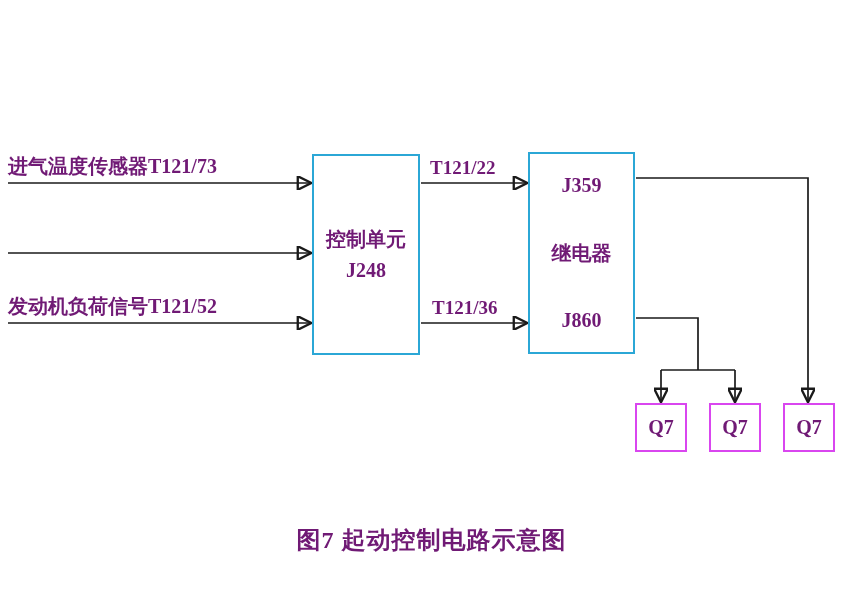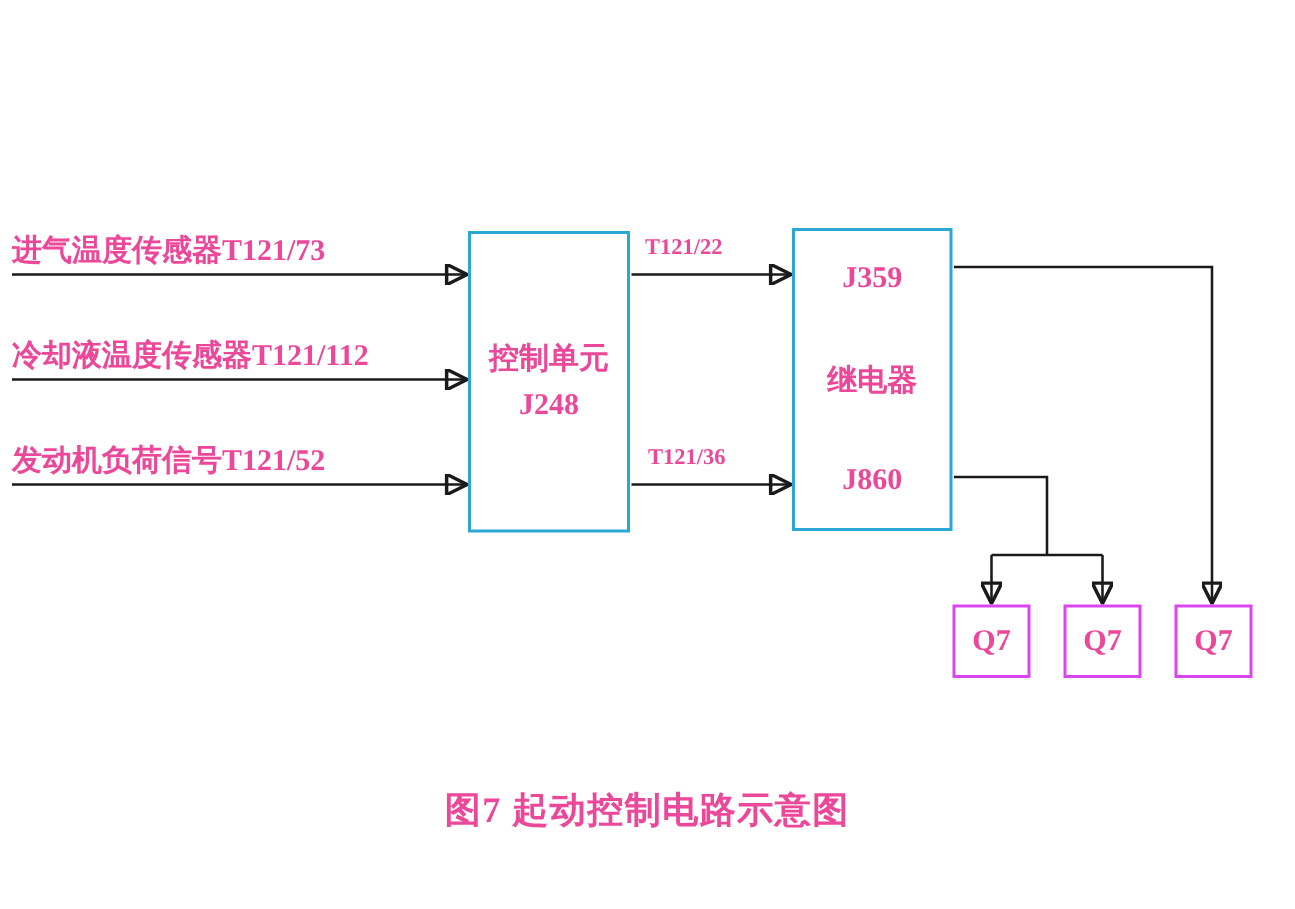--- a/index.html
+++ b/index.html
@@ -2,21 +2,21 @@
 <html><head>
 <meta charset="utf-8">
 <style>
   html, body { margin: 0; padding: 0; background: #ffffff; }
   .stage {
     position: relative;
     width: 863px;
     height: 584px;
     background: #ffffff;
     font-family: "Liberation Serif", "DejaVu Serif", serif;
-    color: #ec4899;
+    color: #701a75;
     overflow: hidden;
   }
   .wire-layer {
     position: absolute;
     left: 0; top: 0;
     width: 863px; height: 606px;
   }
   .wire-layer path {
     fill: none;
     stroke: #1a1a1a;
@@ -24,21 +24,21 @@
   }
   .in-label {
     position: absolute;
     left: 8px;
     font-size: 20px;
     font-weight: bold;
     white-space: nowrap;
   }
   .wire-label {
     position: absolute;
-    font-size: 15px;
+    font-size: 19px;
     font-weight: bold;
     white-space: nowrap;
   }
   .box {
     position: absolute;
     box-sizing: border-box;
     display: flex;
     flex-direction: column;
     align-items: center;
     text-align: center;
@@ -100,21 +100,20 @@
 
     <path d="M636 178 H808 V401" marker-end="url(#arrow)"></path>
 
     <path d="M636 318 H698 V370"></path>
     <path d="M661 370 H735"></path>
     <path d="M661 370 V401" marker-end="url(#arrow)"></path>
     <path d="M735 370 V401" marker-end="url(#arrow)"></path>
   </svg>
 
   <div class="in-label" style="top:153px">进气温度传感器T121/73</div>
-  <div class="in-label" style="top:223px">冷却液温度传感器T121/112</div>
   <div class="in-label" style="top:293px">发动机负荷信号T121/52</div>
 
   <div class="box unit-box">
     <div>控制单元</div>
     <div>J248</div>
   </div>
 
   <div class="wire-label" style="left:430px; top:157px">T121/22</div>
   <div class="wire-label" style="left:432px; top:297px">T121/36</div>
 

